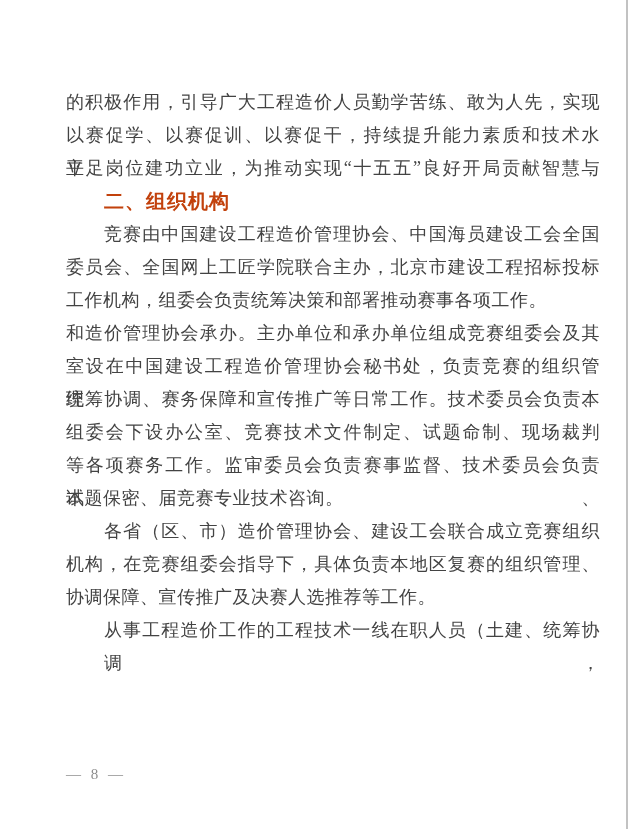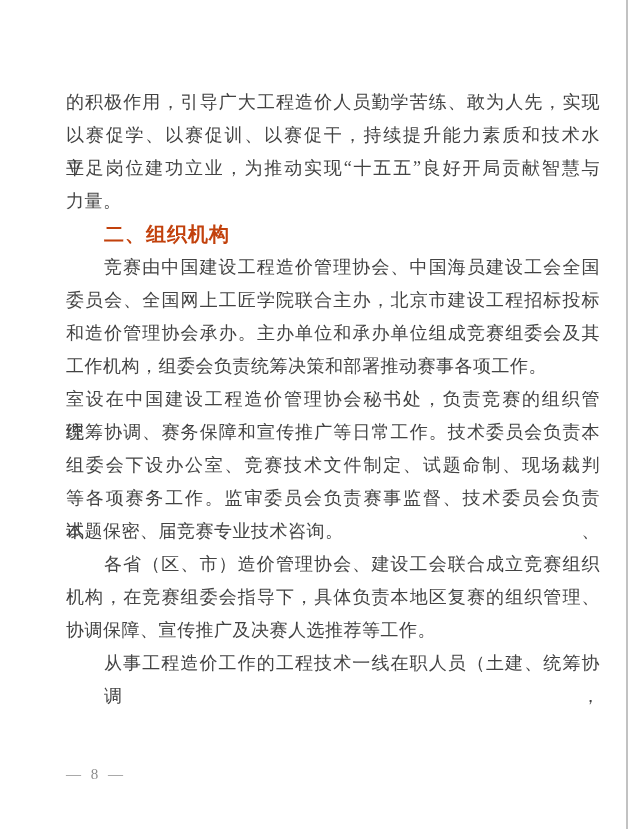--- a/index.html
+++ b/index.html
@@ -66,26 +66,25 @@
   }
 </style>
 </head>
 <body>
 
 <div class="page">
   <div class="content">
       <div class="line fill">的积极作用，引导广大工程造价人员勤学苦练、敢为人先，实现</div>
       <div class="line fill">以赛促学、以赛促训、以赛促干，持续提升能力素质和技术水平，</div>
       <div class="line fill">立足岗位建功立业，为推动实现“十五五”良好开局贡献智慧与</div>
-      <div class="line">力量。</div>
       <div class="line heading indent">二、组织机构</div>
       <div class="line indent fill">竞赛由中国建设工程造价管理协会、中国海员建设工会全国</div>
       <div class="line fill">委员会、全国网上工匠学院联合主办，北京市建设工程招标投标</div>
+      <div class="line">工作机构，组委会负责统筹决策和部署推动赛事各项工作。</div>
       <div class="line fill">和造价管理协会承办。主办单位和承办单位组成竞赛组委会及其</div>
-      <div class="line">工作机构，组委会负责统筹决策和部署推动赛事各项工作。</div>
       <div class="line fill">室设在中国建设工程造价管理协会秘书处，负责竞赛的组织管理、</div>
       <div class="line fill">统筹协调、赛务保障和宣传推广等日常工作。技术委员会负责本</div>
       <div class="line fill">组委会下设办公室、竞赛技术文件制定、试题命制、现场裁判</div>
       <div class="line fill">等各项赛务工作。监审委员会负责赛事监督、技术委员会负责本、</div>
       <div class="line">试题保密、届竞赛专业技术咨询。</div>
       <div class="line indent fill">各省（区、市）造价管理协会、建设工会联合成立竞赛组织</div>
       <div class="line fill">机构，在竞赛组委会指导下，具体负责本地区复赛的组织管理、</div>
       <div class="line">协调保障、宣传推广及决赛人选推荐等工作。</div>
       <div class="line indent fill">从事工程造价工作的工程技术一线在职人员（土建、统筹协调，</div>
     </div>

